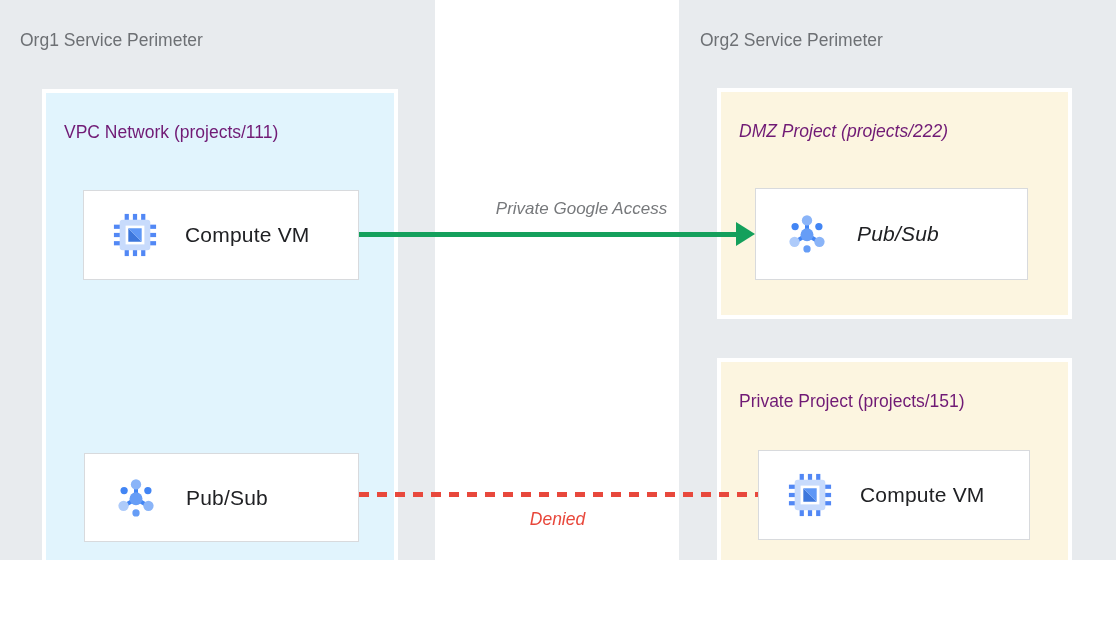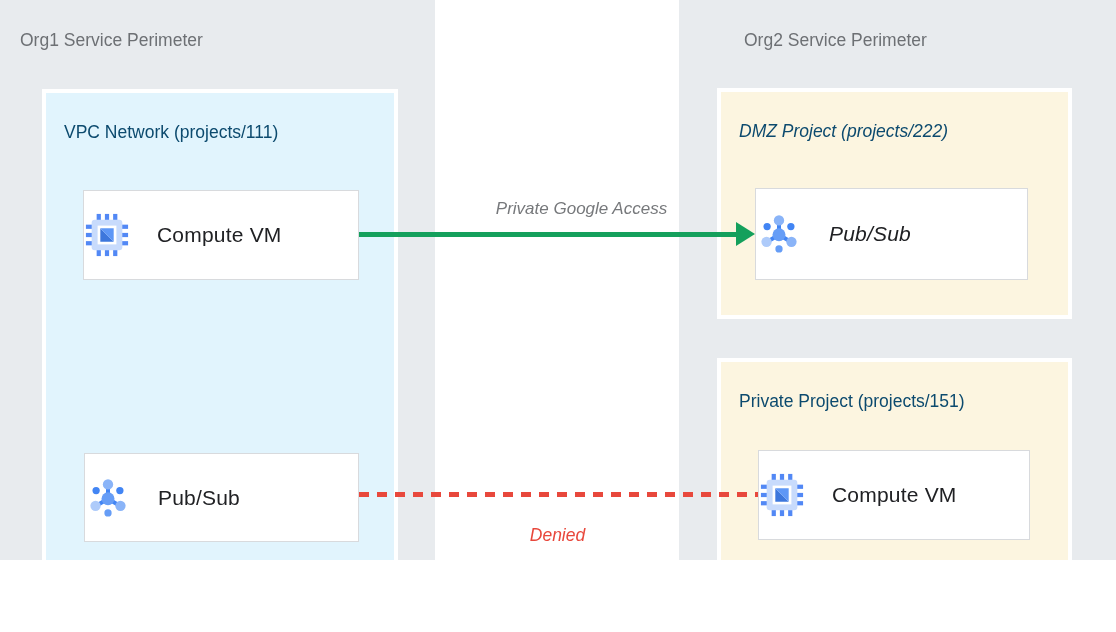--- a/index.html
+++ b/index.html
@@ -16,40 +16,40 @@
   .perimeter-title {
     position:absolute; font-size:17.5px; line-height:21px; color:#6d7074;
     white-space:nowrap;
   }
   .project-box {
     position:absolute; box-sizing:border-box; border:4px solid #ffffff;
   }
   .project-box.vpc     { background:#e1f4fd; }
   .project-box.cream   { background:#fcf5e0; }
   .project-title {
-    position:absolute; font-size:17.5px; line-height:21px; color:#0c4a6e;
+    position:absolute; font-size:17.5px; line-height:21px; color:#701a75;
     white-space:nowrap;
   }
   .node {
     position:absolute; box-sizing:border-box; background:#ffffff;
     border:1.5px solid #d8dadd; display:flex; align-items:center;
-    gap:27px;
+    padding-left:28px; gap:27px;
   }
   .node-label {
     font-size:21px; color:#202124; letter-spacing:0.2px; white-space:nowrap;
   }
   .node-icon { width:46px; height:46px; flex:0 0 auto; }
 
   .flow-label {
     position:absolute; left:435px; width:245px; text-align:center;
     white-space:nowrap;
   }
   .flow-label.pga      { top:199px; font-size:17px; font-style:italic; color:#76787b;margin-left:24px; }
   .flow-label.subscribe{ top:248px; font-size:17.5px; color:#5f6368; }
-  .flow-label.denied   { top:509px; font-size:17.5px; font-style:italic; color:#e8473b;margin-top:16px; }
+  .flow-label.denied   { top:509px; font-size:17.5px; font-style:italic; color:#e8473b; }
 
   .arrow-line {
     position:absolute; left:359px; top:232px; width:379px; height:5px;
     background:#14a05c;
   }
   .arrow-head {
     position:absolute; left:736px; top:222px; width:0; height:0;
     border-top:12px solid transparent; border-bottom:12px solid transparent;
     border-left:19px solid #14a05c;
   }
@@ -108,21 +108,21 @@
           <circle cx="5.8" cy="8.1" r="1.9" fill="#4285f4"></circle>
           <circle cx="18.2" cy="8.1" r="1.9" fill="#4285f4"></circle>
           <circle cx="12" cy="19.8" r="1.9" fill="#669df6"></circle>
         </svg>
         <span class="node-label">Pub/Sub</span>
       </div>
     </div>
   </div>
 
   <div class="perimeter right">
-    <div class="perimeter-title" style="left:21px; top:30px;margin-left:44px;">Org2 Service Perimeter</div>
+    <div class="perimeter-title" style="left:21px; top:30px;">Org2 Service Perimeter</div>
 
     <div class="project-box cream" style="left:38px; top:88px; width:355px; height:231px;font-style:italic;">
       <div class="project-title" style="left:18px; top:29px;">DMZ Project (projects/222)</div>
 
       <div class="node" style="left:34px; top:96px; width:273px; height:92px;">
         <svg class="node-icon" viewBox="0 0 24 24">
           <g stroke="#4285f4" stroke-width="2.1">
             <line x1="12" y1="12.4" x2="12" y2="5.2"></line>
             <line x1="12" y1="12.4" x2="5.9" y2="16"></line>
             <line x1="12" y1="12.4" x2="18.1" y2="16"></line>

